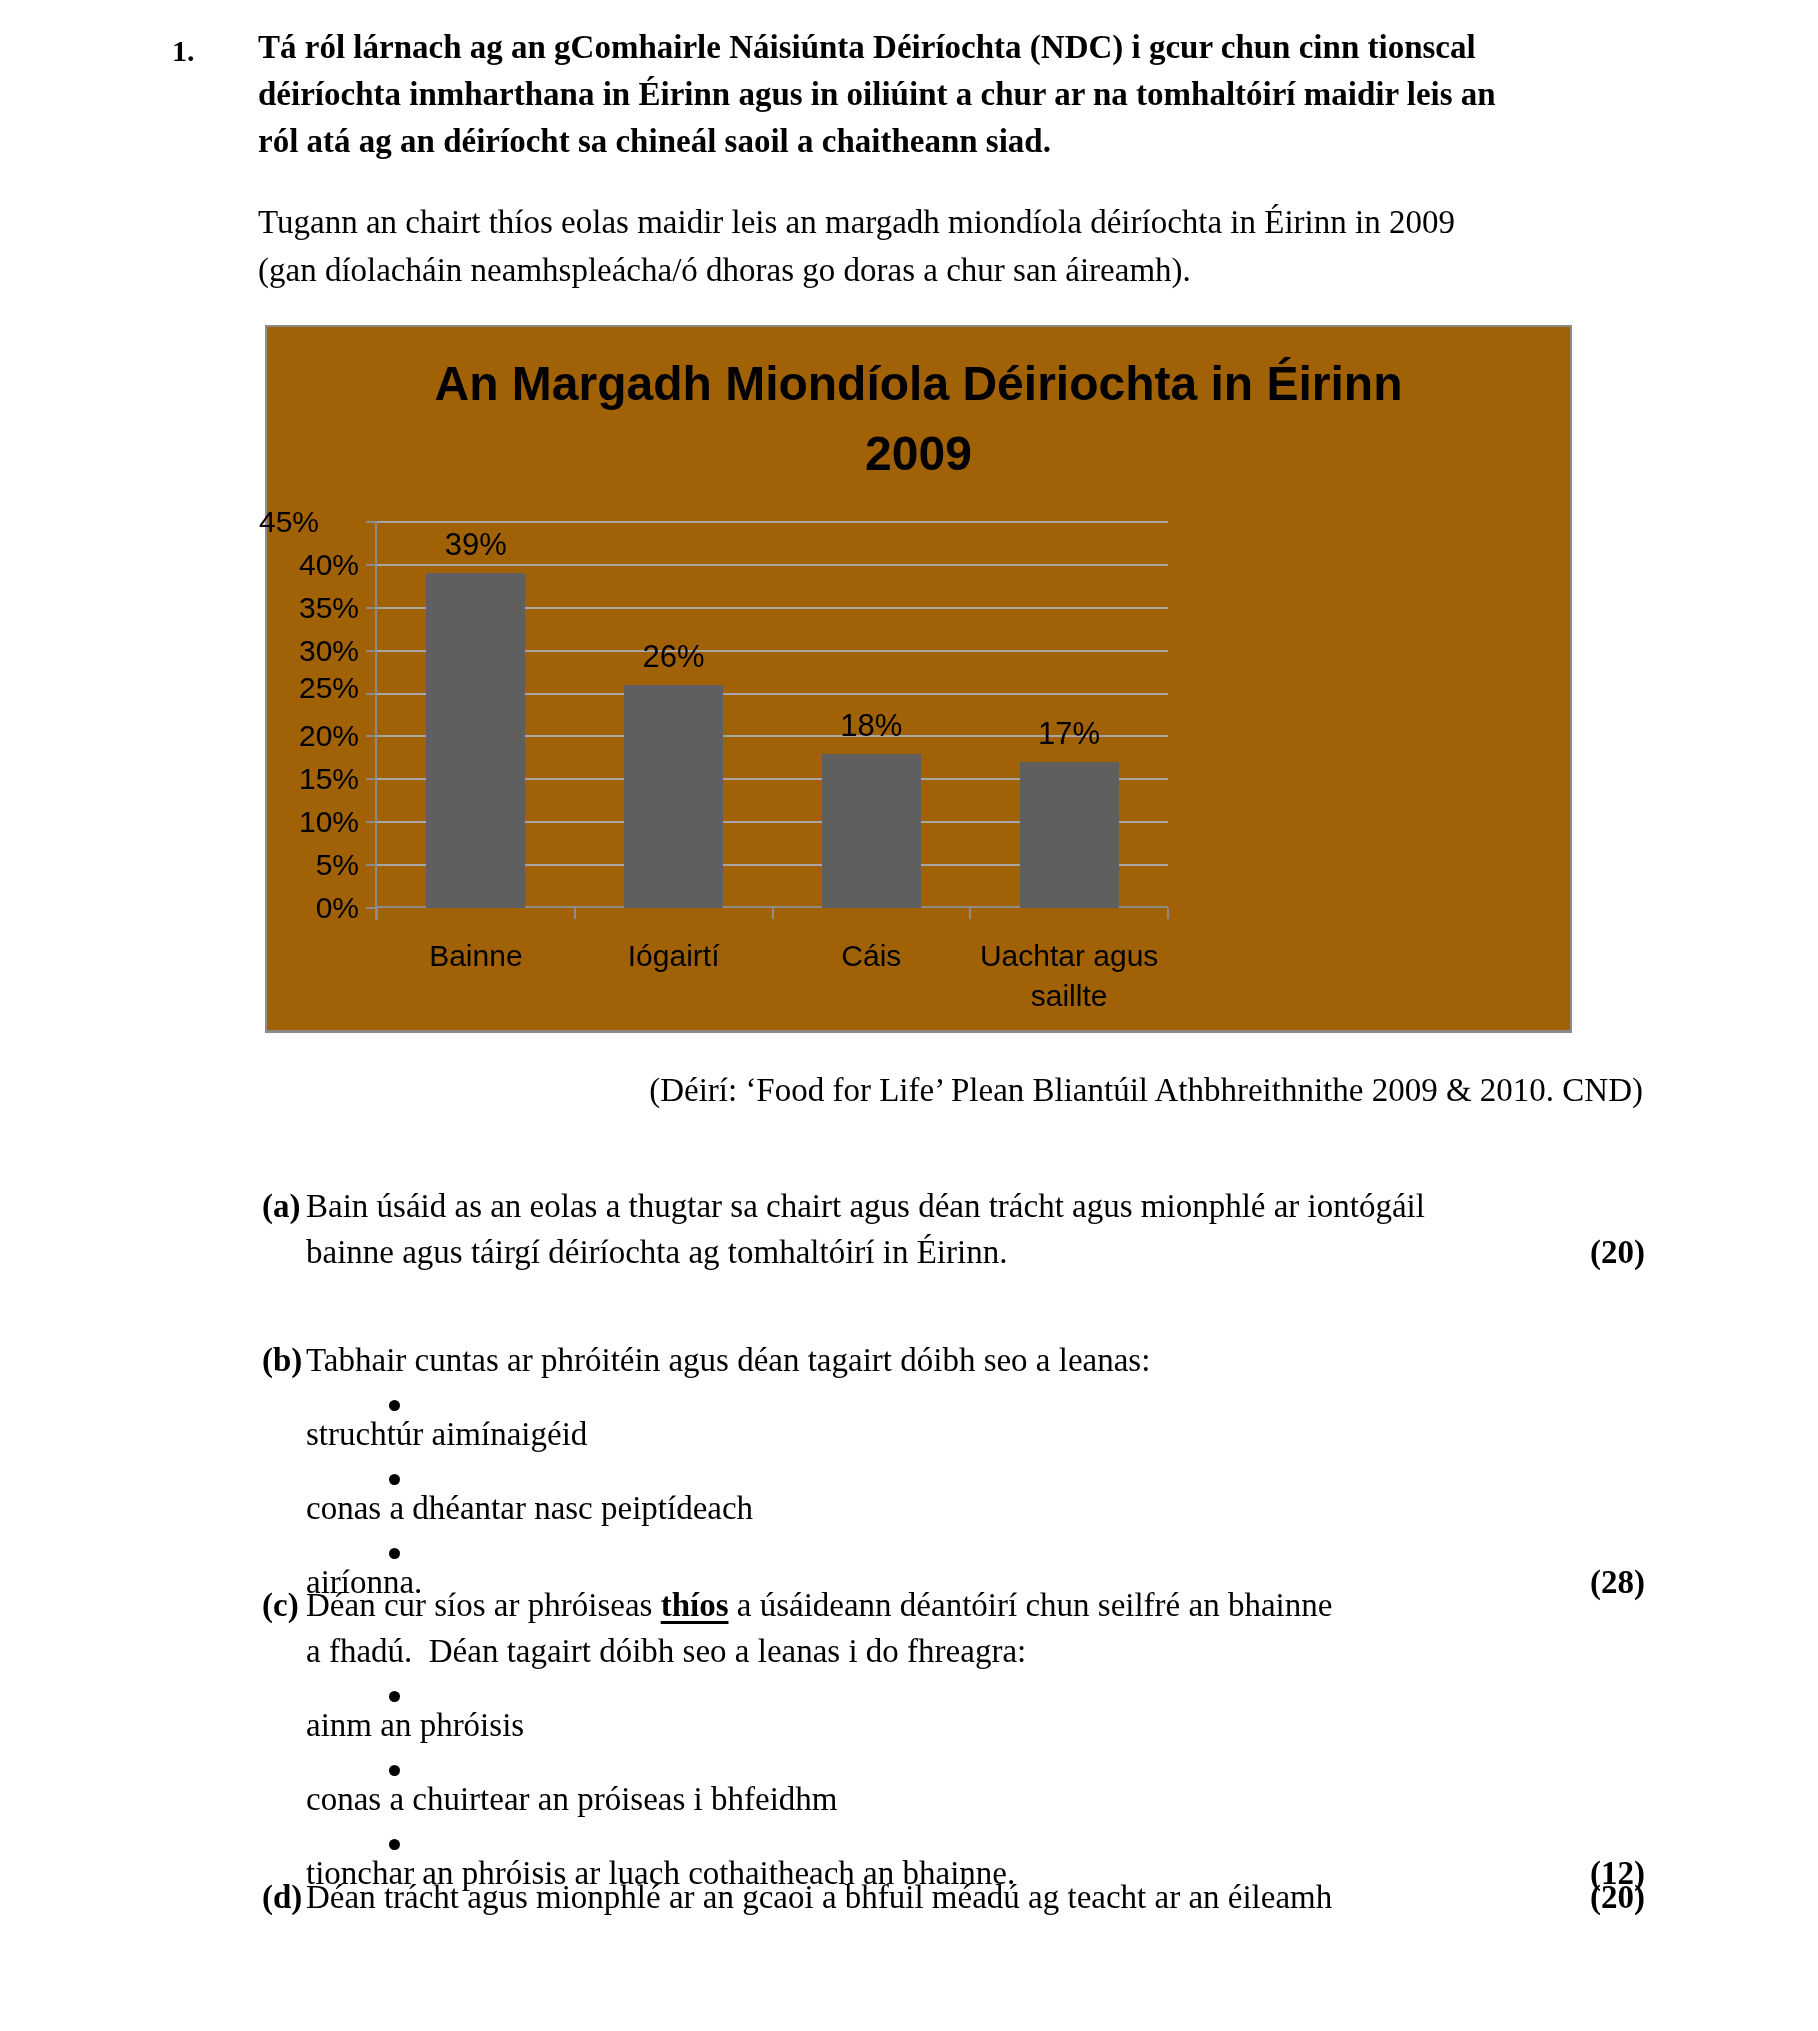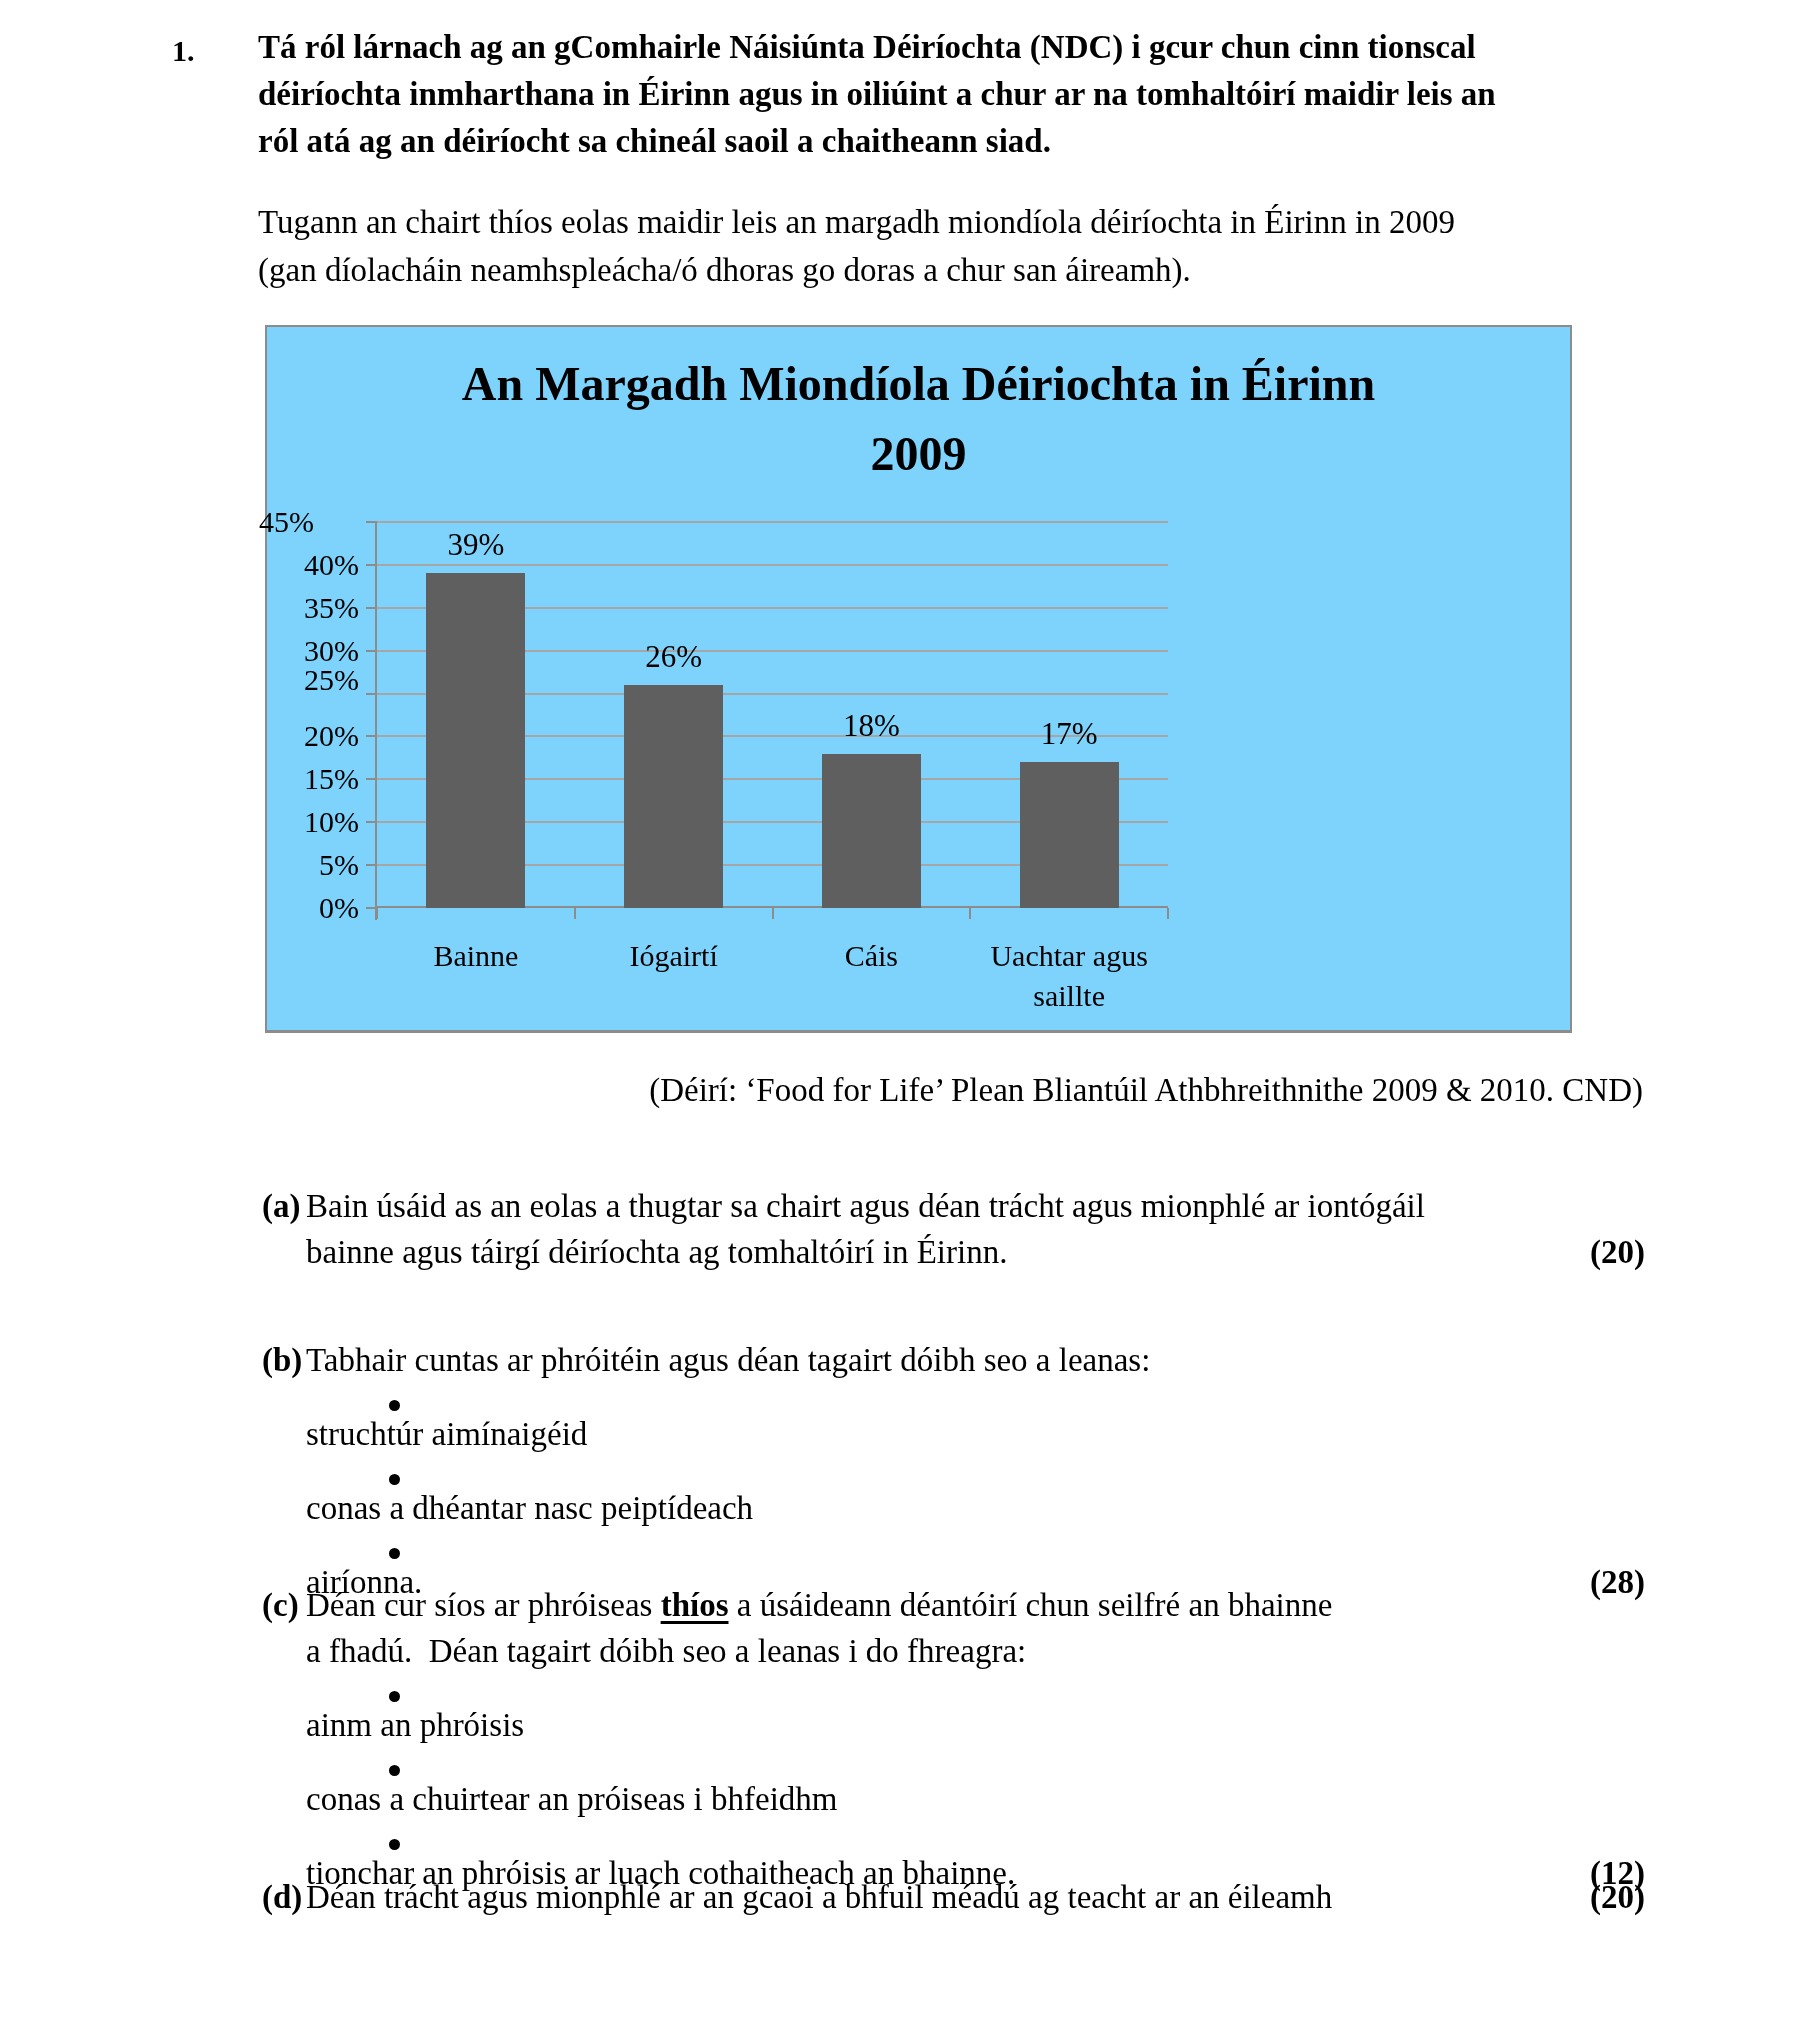--- a/index.html
+++ b/index.html
@@ -10,22 +10,22 @@
   .nowrap{white-space:pre;}
 
   
   .q-number{position:absolute;left:172px;top:34px;font-weight:bold;font-size:30px;}
   .q-heading{position:absolute;left:258px;top:24px;font-weight:bold;font-size:33px;line-height:47px;}
   .q-intro{position:absolute;left:258px;top:198px;font-size:33px;line-height:48px;}
 
   
   .chart-box{
     position:absolute;left:265px;top:325px;width:1303px;height:703px;
-    border:2px solid #8c8c8c;border-bottom-width:3px;background:#7dd3fc;
-    font-family:Liberation Serif, serif;
+    border:2px solid #8c8c8c;border-bottom-width:3px;background:#a16207;
+    font-family:Liberation Sans, sans-serif;
   }
   .chart-title{position:absolute;left:0;right:0;top:22px;text-align:center;
     font-weight:bold;font-size:48px;line-height:70px;}
   .plot{position:absolute;left:110px;top:195px;width:791px;height:386px;}
   .legend{position:absolute;left:908px;top:397px;display:flex;align-items:flex-start;}
   .legend-marker{width:18px;height:18px;margin:11px 12px 0 0;flex:none;}
   .legend-text{font-size:31px;line-height:43px;}
 
   
   .source{position:absolute;top:1072px;right:175px;font-size:33px;}
@@ -70,21 +70,21 @@
       <div style="position: absolute; left: -11px; top: 299.222px; width: 11px; height: 2px; background: rgb(140, 140, 140);"></div>
       <div style="position: absolute; left: -118px; top: 283.222px; width: 100px; height: 34px; line-height: 34px; text-align: right; font-size: 30px;">10%</div>
       <div style="position: absolute; left: 0px; top: 256.333px; width: 791px; height: 2px; background: rgb(166, 166, 166);"></div>
       <div style="position: absolute; left: -11px; top: 256.333px; width: 11px; height: 2px; background: rgb(140, 140, 140);"></div>
       <div style="position: absolute; left: -118px; top: 240.333px; width: 100px; height: 34px; line-height: 34px; text-align: right; font-size: 30px;">15%</div>
       <div style="position: absolute; left: 0px; top: 213.444px; width: 791px; height: 2px; background: rgb(166, 166, 166);"></div>
       <div style="position: absolute; left: -11px; top: 213.444px; width: 11px; height: 2px; background: rgb(140, 140, 140);"></div>
       <div style="position: absolute; left: -118px; top: 197.444px; width: 100px; height: 34px; line-height: 34px; text-align: right; font-size: 30px;">20%</div>
       <div style="position: absolute; left: 0px; top: 170.556px; width: 791px; height: 2px; background: rgb(166, 166, 166);"></div>
       <div style="position: absolute; left: -11px; top: 170.556px; width: 11px; height: 2px; background: rgb(140, 140, 140);"></div>
-      <div style="position: absolute; left: -118px; top: 141px; width: 100px; height: 34px; line-height: 34px; text-align: right; font-size: 30px;">25%</div>
+      <div style="position: absolute; left: -118px; top: 149px; width: 100px; height: 34px; line-height: 34px; text-align: right; font-size: 30px;">25%</div>
       <div style="position: absolute; left: 0px; top: 127.667px; width: 791px; height: 2px; background: rgb(166, 166, 166);"></div>
       <div style="position: absolute; left: -11px; top: 127.667px; width: 11px; height: 2px; background: rgb(140, 140, 140);"></div>
       <div style="position: absolute; left: -118px; top: 111.667px; width: 100px; height: 34px; line-height: 34px; text-align: right; font-size: 30px;">30%</div>
       <div style="position: absolute; left: 0px; top: 84.7778px; width: 791px; height: 2px; background: rgb(166, 166, 166);"></div>
       <div style="position: absolute; left: -11px; top: 84.7778px; width: 11px; height: 2px; background: rgb(140, 140, 140);"></div>
       <div style="position: absolute; left: -118px; top: 68.7778px; width: 100px; height: 34px; line-height: 34px; text-align: right; font-size: 30px;">35%</div>
       <div style="position: absolute; left: 0px; top: 41.8889px; width: 791px; height: 2px; background: rgb(166, 166, 166);"></div>
       <div style="position: absolute; left: -11px; top: 41.8889px; width: 11px; height: 2px; background: rgb(140, 140, 140);"></div>
       <div style="position: absolute; left: -118px; top: 25.8889px; width: 100px; height: 34px; line-height: 34px; text-align: right; font-size: 30px;">40%</div>
       <div style="position: absolute; left: 0px; top: -1px; width: 791px; height: 2px; background: rgb(166, 166, 166);"></div>

